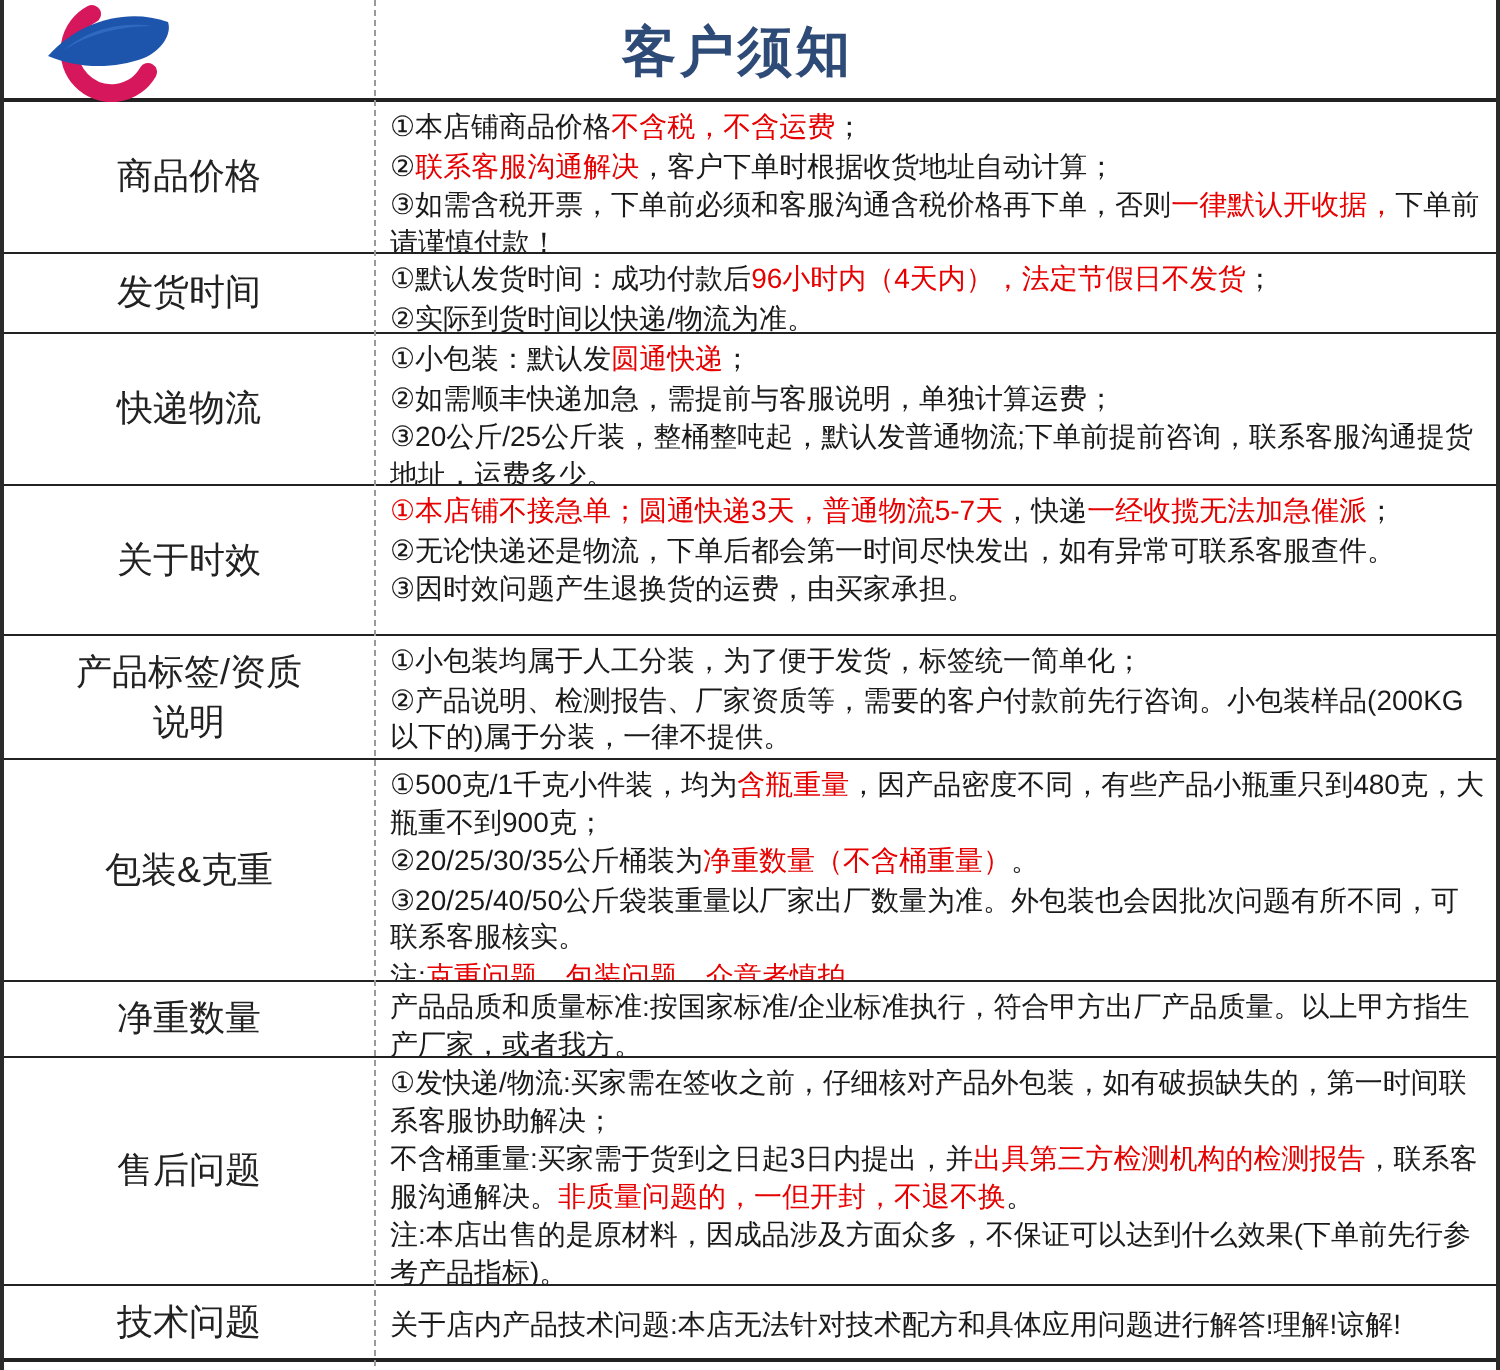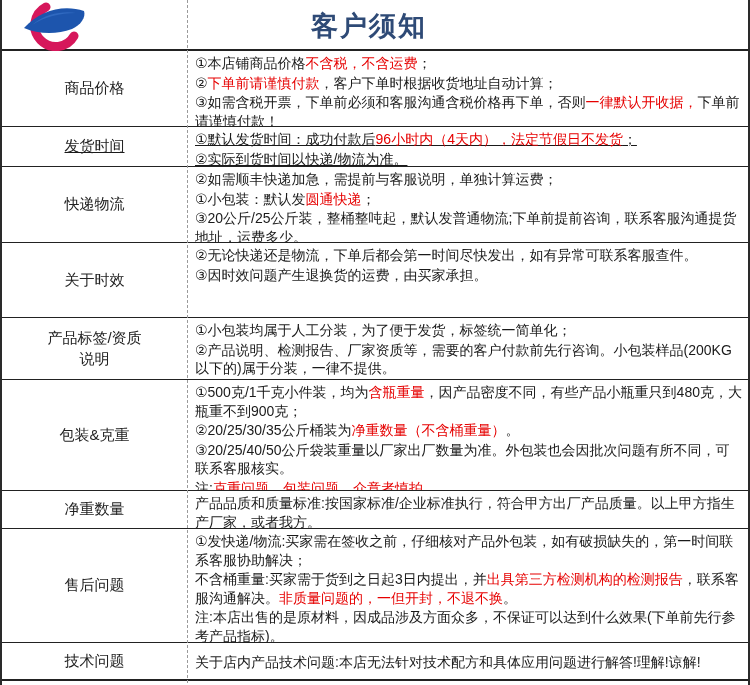--- a/index.html
+++ b/index.html
@@ -29,33 +29,33 @@
     letter-spacing:2px;
   }
   .rows{position:relative;}
   .row{
     display:flex;
     box-sizing:border-box;
     border-bottom:1.5px solid #222;
     overflow:hidden;
   }
   .row:nth-child(1){height:76px;}
-  .row:nth-child(2){height:40px;text-decoration:underline;}
+  .row:nth-child(2){height:40px;}
   .row:nth-child(3){height:76px;}
   .row:nth-child(4){height:75px;}
   .row:nth-child(5){height:62px;}
   .row:nth-child(6){height:111px;}
   .row:nth-child(7){height:38px;}
   .row:nth-child(8){height:114px;}
   .row:nth-child(9){height:38px;border-bottom:2px solid #222;}
   .label{
     flex:0 0 185px;
     display:flex;align-items:center;justify-content:center;
     text-align:center;
-    font-size:15px;color:#222;
+    font-size:18px;color:#222;
     white-space:pre-line;
     line-height:1.35;
     padding:0 6px;box-sizing:border-box;
   }
   .content{
     flex:1 1 auto;
     box-sizing:border-box;
     padding:2px 4px 0 7px;
     font-size:14px;
     line-height:18.6px;
@@ -84,42 +84,43 @@
       </svg>
     </div>
     <div class="title">客户须知</div>
   </div>
 
   <div class="rows" id="rows">
       <div class="row">
         <div class="label">商品价格</div>
         <div class="content">
           <div class="para"><span>①本店铺商品价格</span><span class="red">不含税，不含运费</span><span>；</span></div>
-          <div class="para"><span>②</span><span class="red">下单前请谨慎付款</span><span>，客户下单时根据收货地址自动计算；</span></div>
+          <div class="para"><span>②</span><span class="red">联系客服沟通解决</span><span>，客户下单时根据收货地址自动计算；</span></div>
           <div class="para"><span>③如需含税开票，下单前必须和客服沟通含税价格再下单，否则</span><span class="red">一律默认开收据，</span><span>下单前请谨慎付款！</span></div>
         </div>
       </div>
       <div class="row">
         <div class="label">发货时间</div>
         <div class="content">
           <div class="para"><span>①默认发货时间：成功付款后</span><span class="red">96小时内（4天内），法定节假日不发货</span><span>；</span></div>
           <div class="para"><span>②实际到货时间以快递/物流为准。</span></div>
         </div>
       </div>
       <div class="row">
         <div class="label">快递物流</div>
         <div class="content">
+          <div class="para"><span>①小包装：默认发</span><span class="red">圆通快递</span><span>；</span></div>
           <div class="para"><span>②如需顺丰快递加急，需提前与客服说明，单独计算运费；</span></div>
-          <div class="para"><span>①小包装：默认发</span><span class="red">圆通快递</span><span>；</span></div>
           <div class="para"><span>③20公斤/25公斤装，整桶整吨起，默认发普通物流;下单前提前咨询，联系客服沟通提货地址，运费多少。</span></div>
         </div>
       </div>
       <div class="row">
         <div class="label">关于时效</div>
         <div class="content">
+          <div class="para"><span class="red">①本店铺不接急单；圆通快递3天，普通物流5-7天</span><span>，快递</span><span class="red">一经收揽无法加急催派</span><span>；</span></div>
           <div class="para"><span>②无论快递还是物流，下单后都会第一时间尽快发出，如有异常可联系客服查件。</span></div>
           <div class="para"><span>③因时效问题产生退换货的运费，由买家承担。</span></div>
         </div>
       </div>
       <div class="row">
         <div class="label">产品标签/资质
 说明</div>
         <div class="content">
           <div class="para"><span>①小包装均属于人工分装，为了便于发货，标签统一简单化；</span></div>
           <div class="para"><span>②产品说明、检测报告、厂家资质等，需要的客户付款前先行咨询。小包装样品(200KG以下的)属于分装，一律不提供。</span></div>

